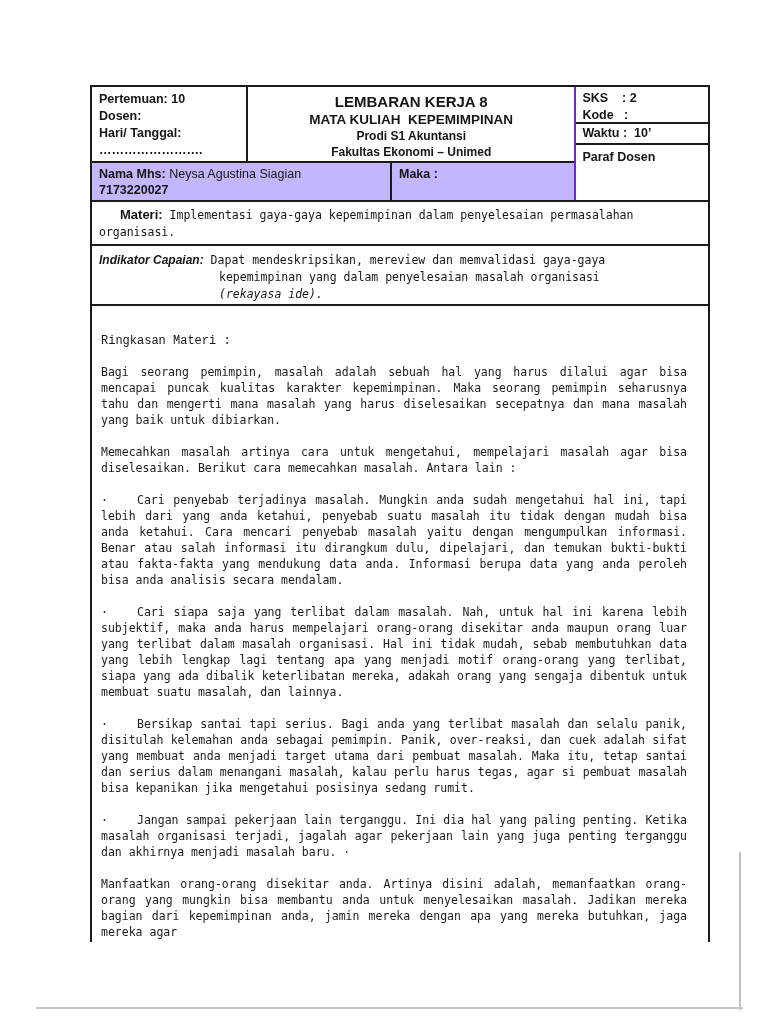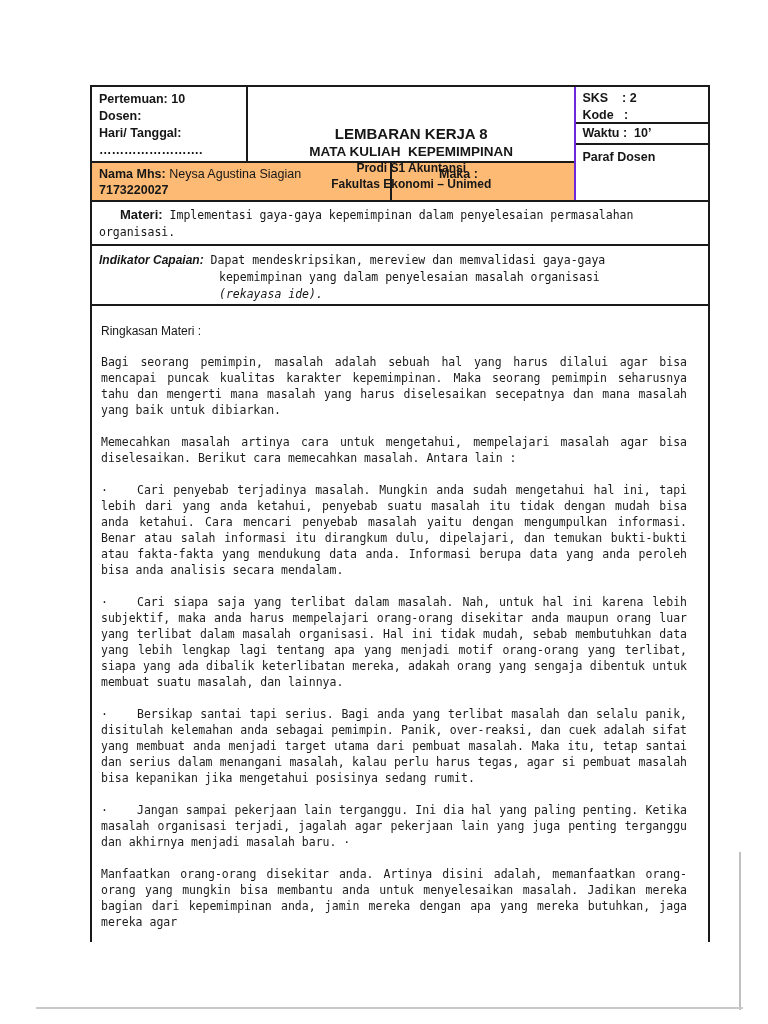--- a/index.html
+++ b/index.html
@@ -9,43 +9,43 @@
   }
   .doc {
     position:absolute; left:90px; top:85px; width:620px; height:857px;
     box-sizing:border-box; border:2px solid #1a1a1a; border-bottom:none;
     background:#ffffff;
   }
   .top { display:flex; border-bottom:2px solid #1a1a1a; }
   .top-main { width:486px; box-sizing:border-box; border-right:2px solid #6d28d9; }
   .head { display:flex; height:76px; box-sizing:border-box; border-bottom:2px solid #1a1a1a; }
   .h-left { width:156px; box-sizing:border-box; border-right:2px solid #1a1a1a; padding:4px 7px; }
-  .h-center { flex:1; text-align:center; padding:3px 0;margin-top:32px; }
+  .h-center { flex:1; text-align:center; padding:3px 0; }
   .t1 { font-size:15px; font-weight:700; line-height:19px; margin-top:2px; white-space:pre-wrap; }
   .t2 { font-size:13.5px; font-weight:700; line-height:17px; white-space:pre-wrap; }
   .t3, .t4 { font-size:12px; font-weight:700; line-height:16px; }
-  .stud { display:flex; height:37px; box-sizing:border-box; background:#fdba74;gap:40px; }
+  .stud { display:flex; height:37px; box-sizing:border-box; background:#c4b5fd; }
   .s-nama { width:300px; box-sizing:border-box; border-right:2px solid #1a1a1a; padding:3px 7px; }
   .s-nama div { line-height:16px; font-size:12.5px; }
   .s-nilai { flex:1; padding:3px 7px; font-size:12.5px; line-height:16px; }
   .b { font-weight:700; }
   .top-right { width:132px; display:flex; flex-direction:column; box-sizing:border-box; }
   .r-a { height:37px; box-sizing:border-box; border-bottom:2px solid #1a1a1a; padding:3px 6px; }
   .r-b { height:21px; box-sizing:border-box; border-bottom:2px solid #1a1a1a; padding:1px 6px; }
   .r-c { flex:1; padding:4px 6px; }
   .meta-line { font-weight:700; font-size:12.5px; line-height:17px; white-space:pre-wrap; }
   .mono { font-family:"DejaVu Sans Mono", monospace; font-size:11.5px; }
   .materi { border-bottom:2px solid #1a1a1a; padding:4px 7px; min-height:38px; box-sizing:border-box; line-height:16px; }
   .lab { font-weight:700; font-size:13px;padding-left:21px; }
   .indik { border-bottom:2px solid #1a1a1a; padding:4px 7px; height:60px; box-sizing:border-box; line-height:17px; }
   .lab-i { font-weight:700; font-style:italic; font-size:12px; }
   .cont { padding-left:120px; line-height:17px; }
   .ital { font-style:italic; }
   .bodybox { padding:8px 9px 0 9px; }
-  .heading { font-size:12px; margin:10px 0 16px 0; font-family:Liberation Sans, sans-serif; }
+  .heading { font-size:12px; margin:20px 0 16px 0; font-family:Liberation Mono, monospace; }
   .blk {
     margin:0 12px 16px 0; text-align:justify;
     font-family:"DejaVu Sans Mono", monospace; font-size:11.5px; line-height:16px; color:#1c1c1c;
   }
   .marker { display:inline-block; width:36px; }
   .scan-line-v { position:absolute; left:739px; top:852px; width:2px; height:158px; background:#c0c0c0; }
   .scan-line-h { position:absolute; left:36px; top:1007px; width:707px; height:2px; background:#c9c9c9; }
 </style>
 </head>
 <body>

